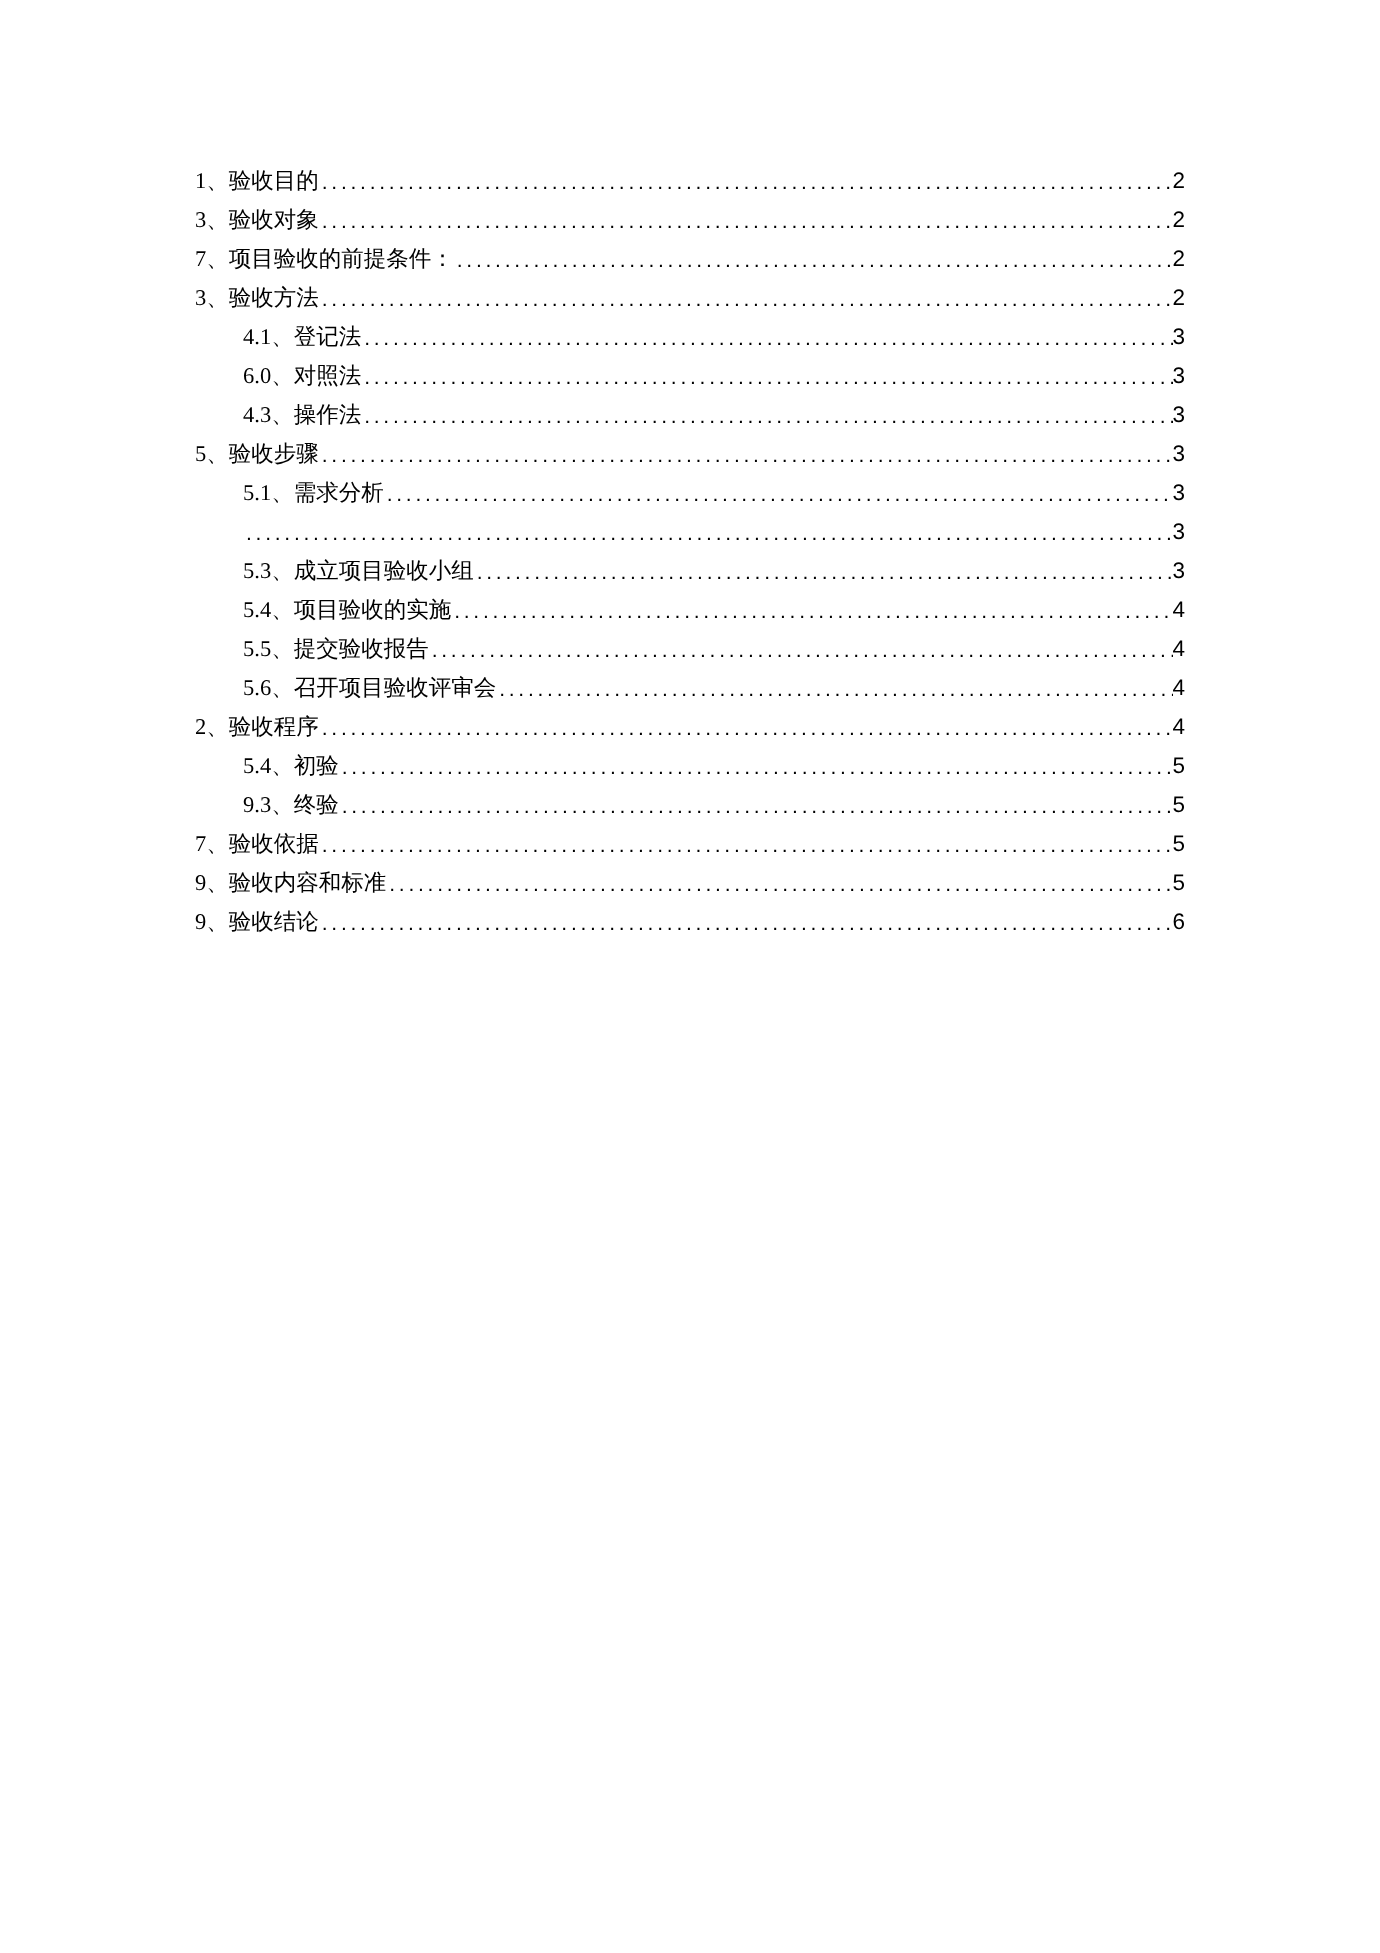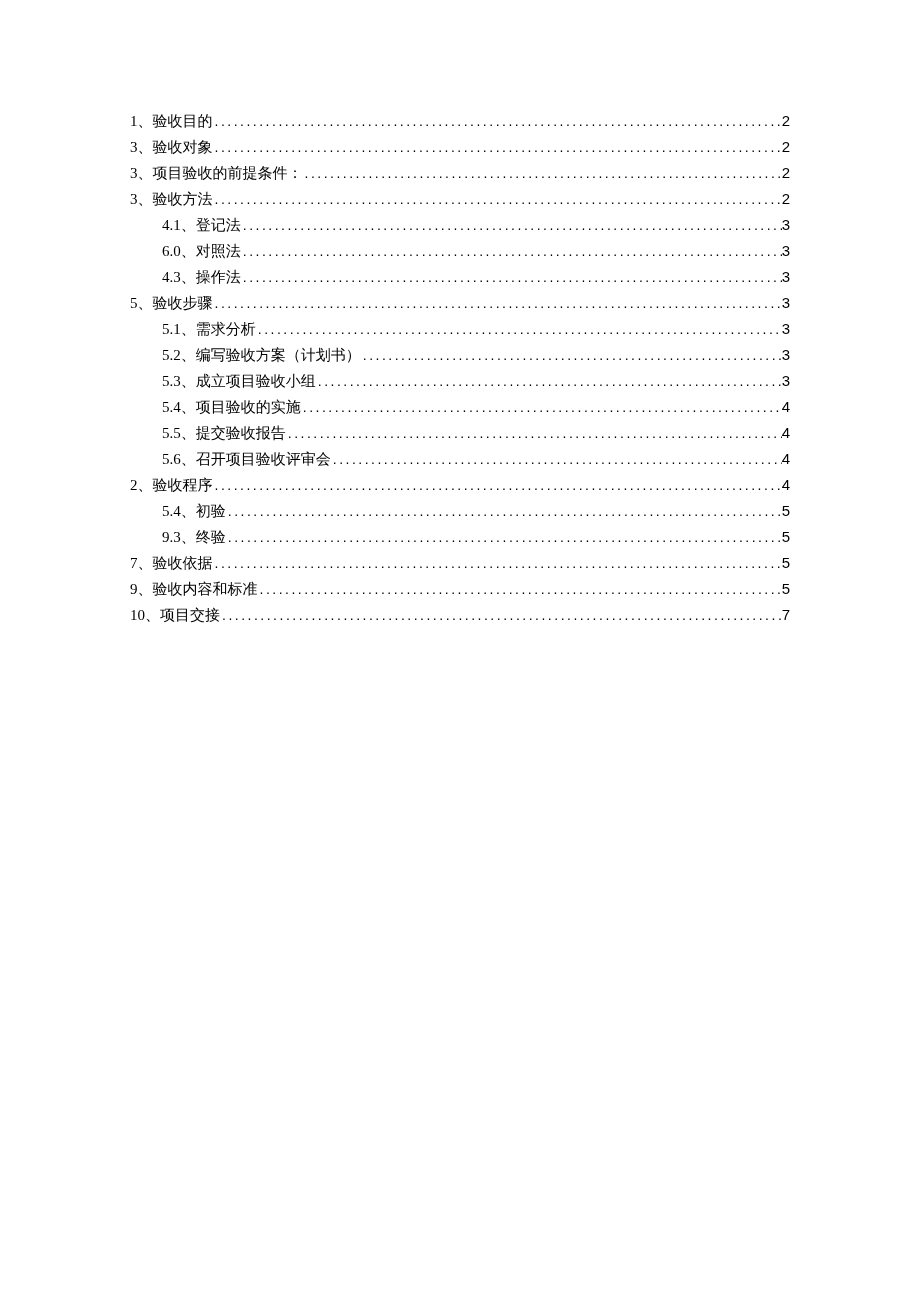--- a/index.html
+++ b/index.html
@@ -44,21 +44,21 @@
       <span class="toc-label">1、验收目的</span>
       <span class="dots"></span>
       <span class="page">2</span>
     </div>
     <div class="toc-row level-1">
       <span class="toc-label">3、验收对象</span>
       <span class="dots"></span>
       <span class="page">2</span>
     </div>
     <div class="toc-row level-1">
-      <span class="toc-label">3、项目验收的前提条件：</span>
+      <span class="toc-label">7、项目验收的前提条件：</span>
       <span class="dots"></span>
       <span class="page">2</span>
     </div>
     <div class="toc-row level-1">
       <span class="toc-label">3、验收方法</span>
       <span class="dots"></span>
       <span class="page">2</span>
     </div>
     <div class="toc-row level-2">
       <span class="toc-label">4.1、登记法</span>
@@ -79,21 +79,20 @@
       <span class="toc-label">5、验收步骤</span>
       <span class="dots"></span>
       <span class="page">3</span>
     </div>
     <div class="toc-row level-2">
       <span class="toc-label">5.1、需求分析</span>
       <span class="dots"></span>
       <span class="page">3</span>
     </div>
     <div class="toc-row level-2">
-      <span class="toc-label">5.2、编写验收方案（计划书）</span>
       <span class="dots"></span>
       <span class="page">3</span>
     </div>
     <div class="toc-row level-2">
       <span class="toc-label">5.3、成立项目验收小组</span>
       <span class="dots"></span>
       <span class="page">3</span>
     </div>
     <div class="toc-row level-2">
       <span class="toc-label">5.4、项目验收的实施</span>
@@ -129,17 +128,17 @@
       <span class="toc-label">7、验收依据</span>
       <span class="dots"></span>
       <span class="page">5</span>
     </div>
     <div class="toc-row level-1">
       <span class="toc-label">9、验收内容和标准</span>
       <span class="dots"></span>
       <span class="page">5</span>
     </div>
     <div class="toc-row level-1">
-      <span class="toc-label">10、项目交接</span>
+      <span class="toc-label">9、验收结论</span>
       <span class="dots"></span>
-      <span class="page">7</span>
+      <span class="page">6</span>
     </div>
   </div>
 
 </body></html>

